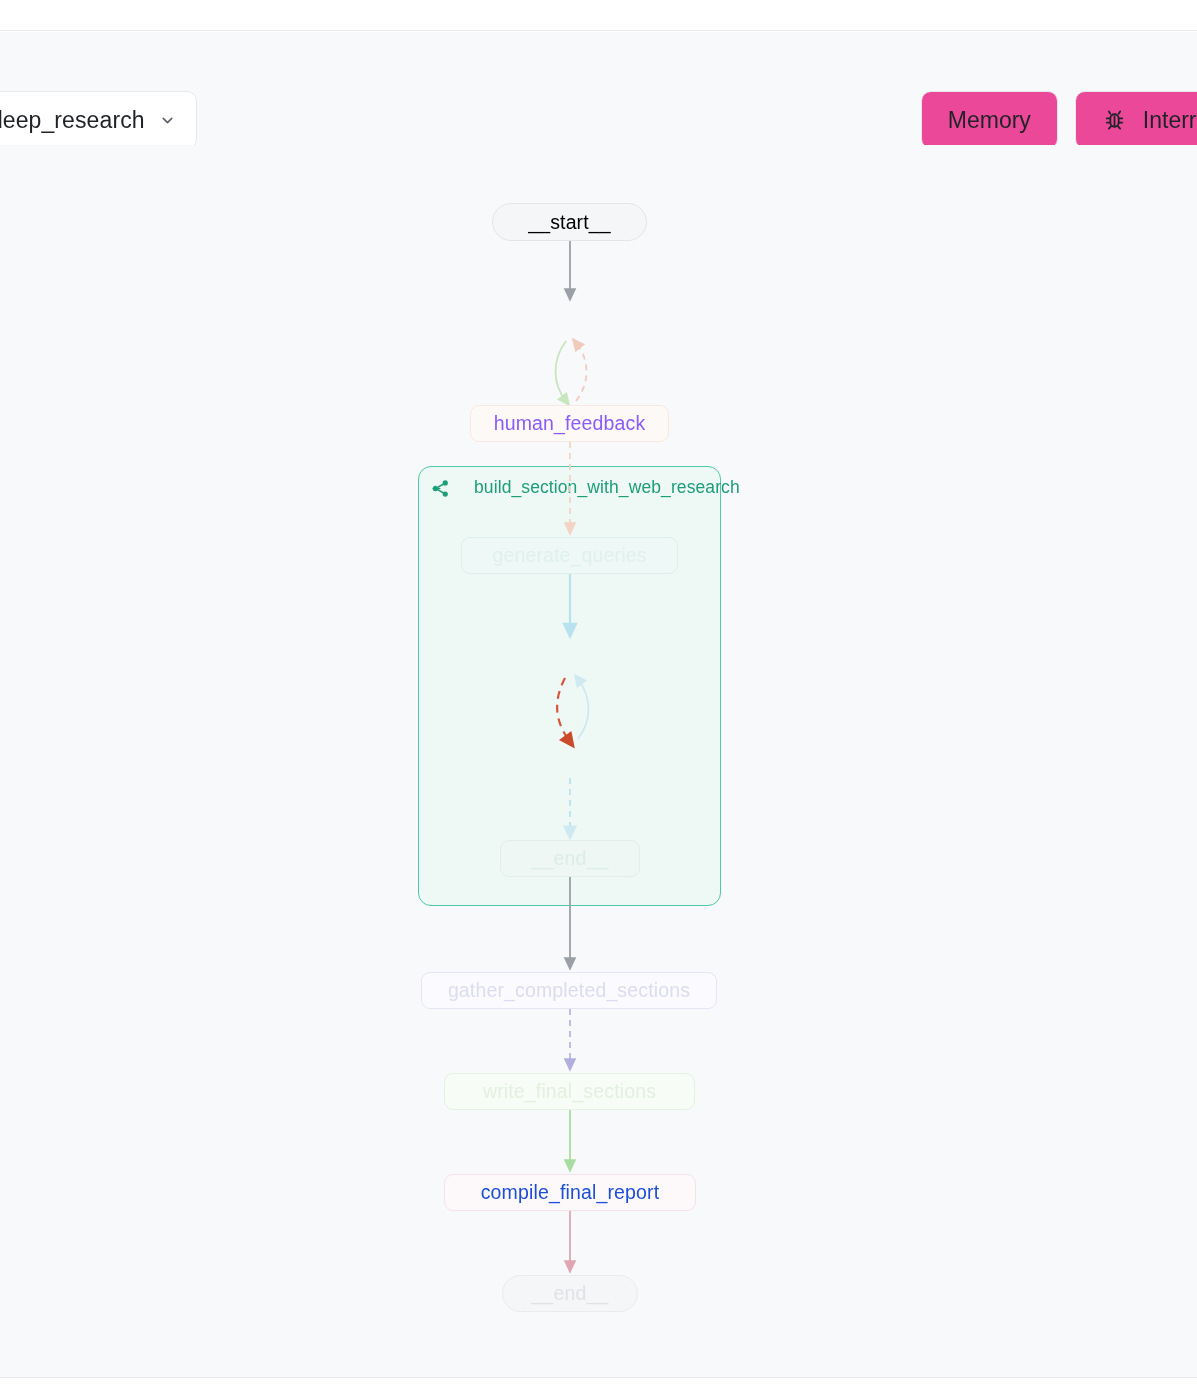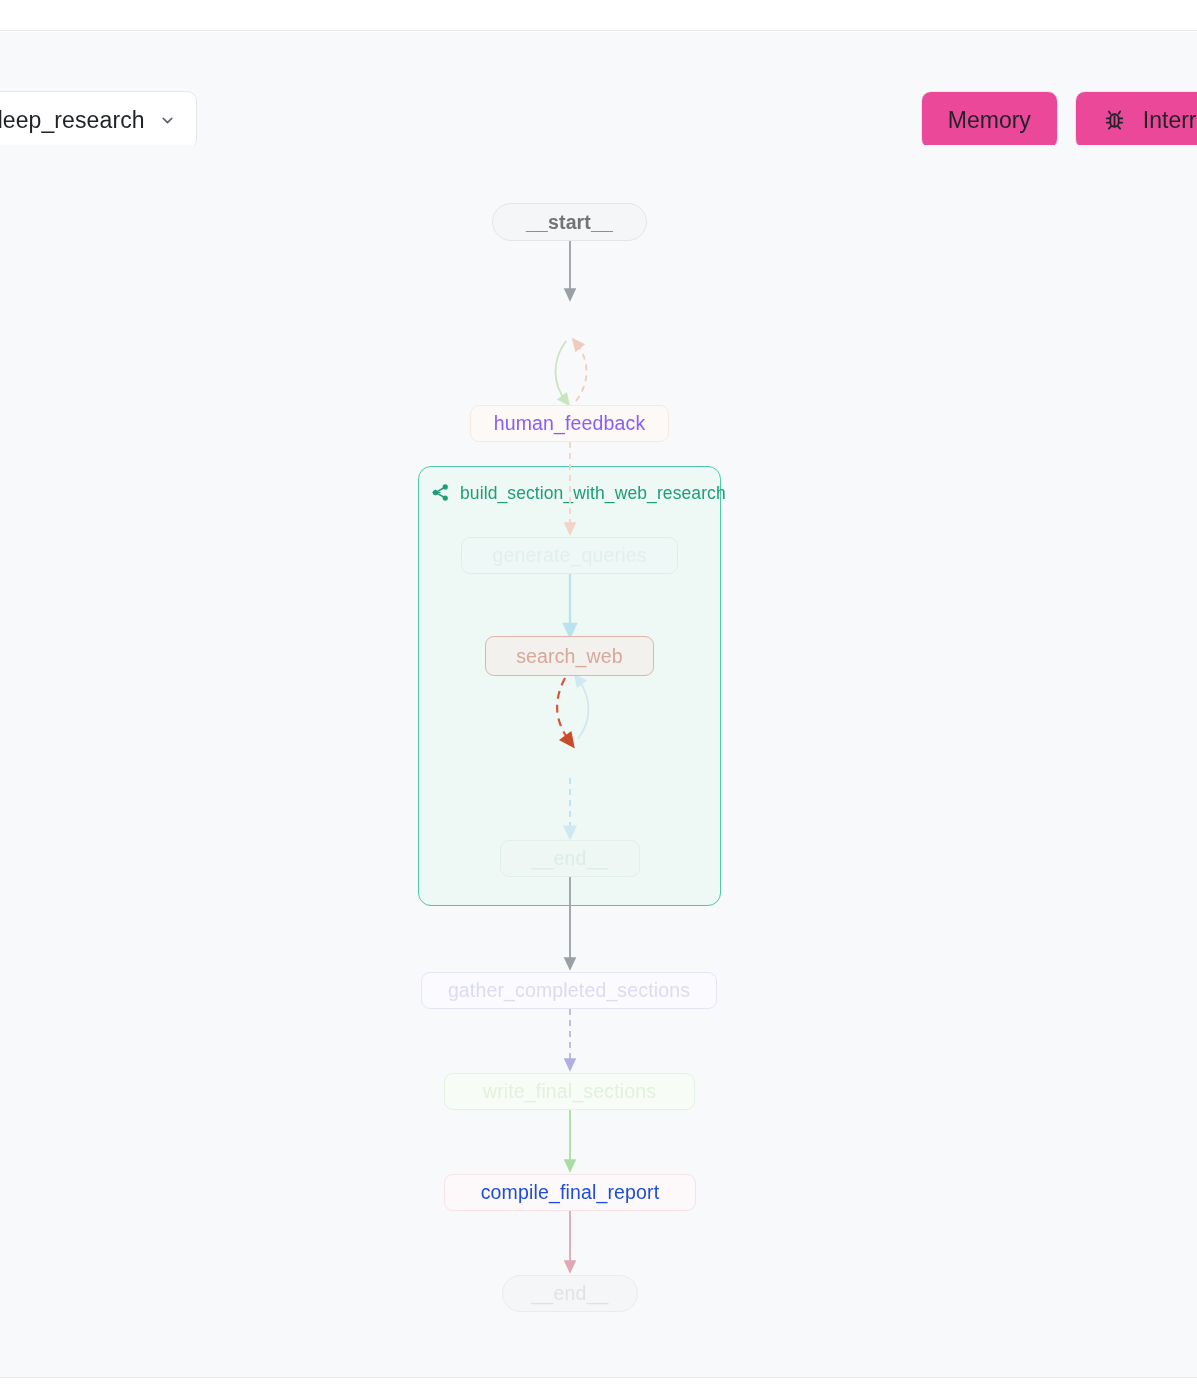--- a/index.html
+++ b/index.html
@@ -114,24 +114,24 @@
     left: 418px;
     top: 321px;      
     width: 303px;
     height: 440px;
     background: #eef8f5;
     border: 1.6px solid #4ec9a8;
     border-radius: 13px;
   }
   .subgraph-header {
     position: absolute;
-    left: 8px; top: 16px;
-    display: flex;
-    align-items: flex-start;
-    gap: 10px;
+    left: 8px; top: 10px;
+    display: flex;
+    align-items: flex-end;
+    gap: 24px;
     padding: 0 4px;
     cursor: pointer;
   }
   .subgraph-header .sg-label {
     font-size: 17.5px;
     color: #1e9e78;
     letter-spacing: .1px;
     white-space: nowrap;
   }
   .sg-ico { width: 19px; height: 19px; flex: none; display: block; }
@@ -148,22 +148,21 @@
     white-space: nowrap;
     cursor: pointer;
     user-select: none;
   }
   .node.pill { border-radius: 999px; }
 
   
   .n-start {
     background: #f5f6f8;
     border: 1.4px solid #e3e5e9;
-    color: #737373;
-    font-weight: bold;
+    color: #000000;
   }
   .n-end-outer {
     background: #f5f6f8;
     border: 1.4px solid #e9ebee;
     color: #e0e2e6;
   }
   .n-end-inner {
     background: #eef7f4;
     border: 1.4px solid #e2eeea;
     color: #dcece7;
@@ -335,23 +334,20 @@
 
 
     <div class="node n-human-feedback" style="left:470px; top:260px; width:199px; height:37px;">
       <span>human_feedback</span>
     </div>
 
     <div class="node n-generate-queries" style="left:461px; top:392px; width:217px; height:37px;">
       <span>generate_queries</span>
     </div>
 
-    <div class="node n-search-web" style="left:485px; top:491px; width:169px; height:40px;">
-      <span>search_web</span>
-    </div>
 
 
     <div class="node n-end-inner" style="left:500px; top:695px; width:140px; height:37px;">
       <span>__end__</span>
     </div>
 
     <div class="node n-gather" style="left:421px; top:827px; width:296px; height:37px;">
       <span>gather_completed_sections</span>
     </div>
 

